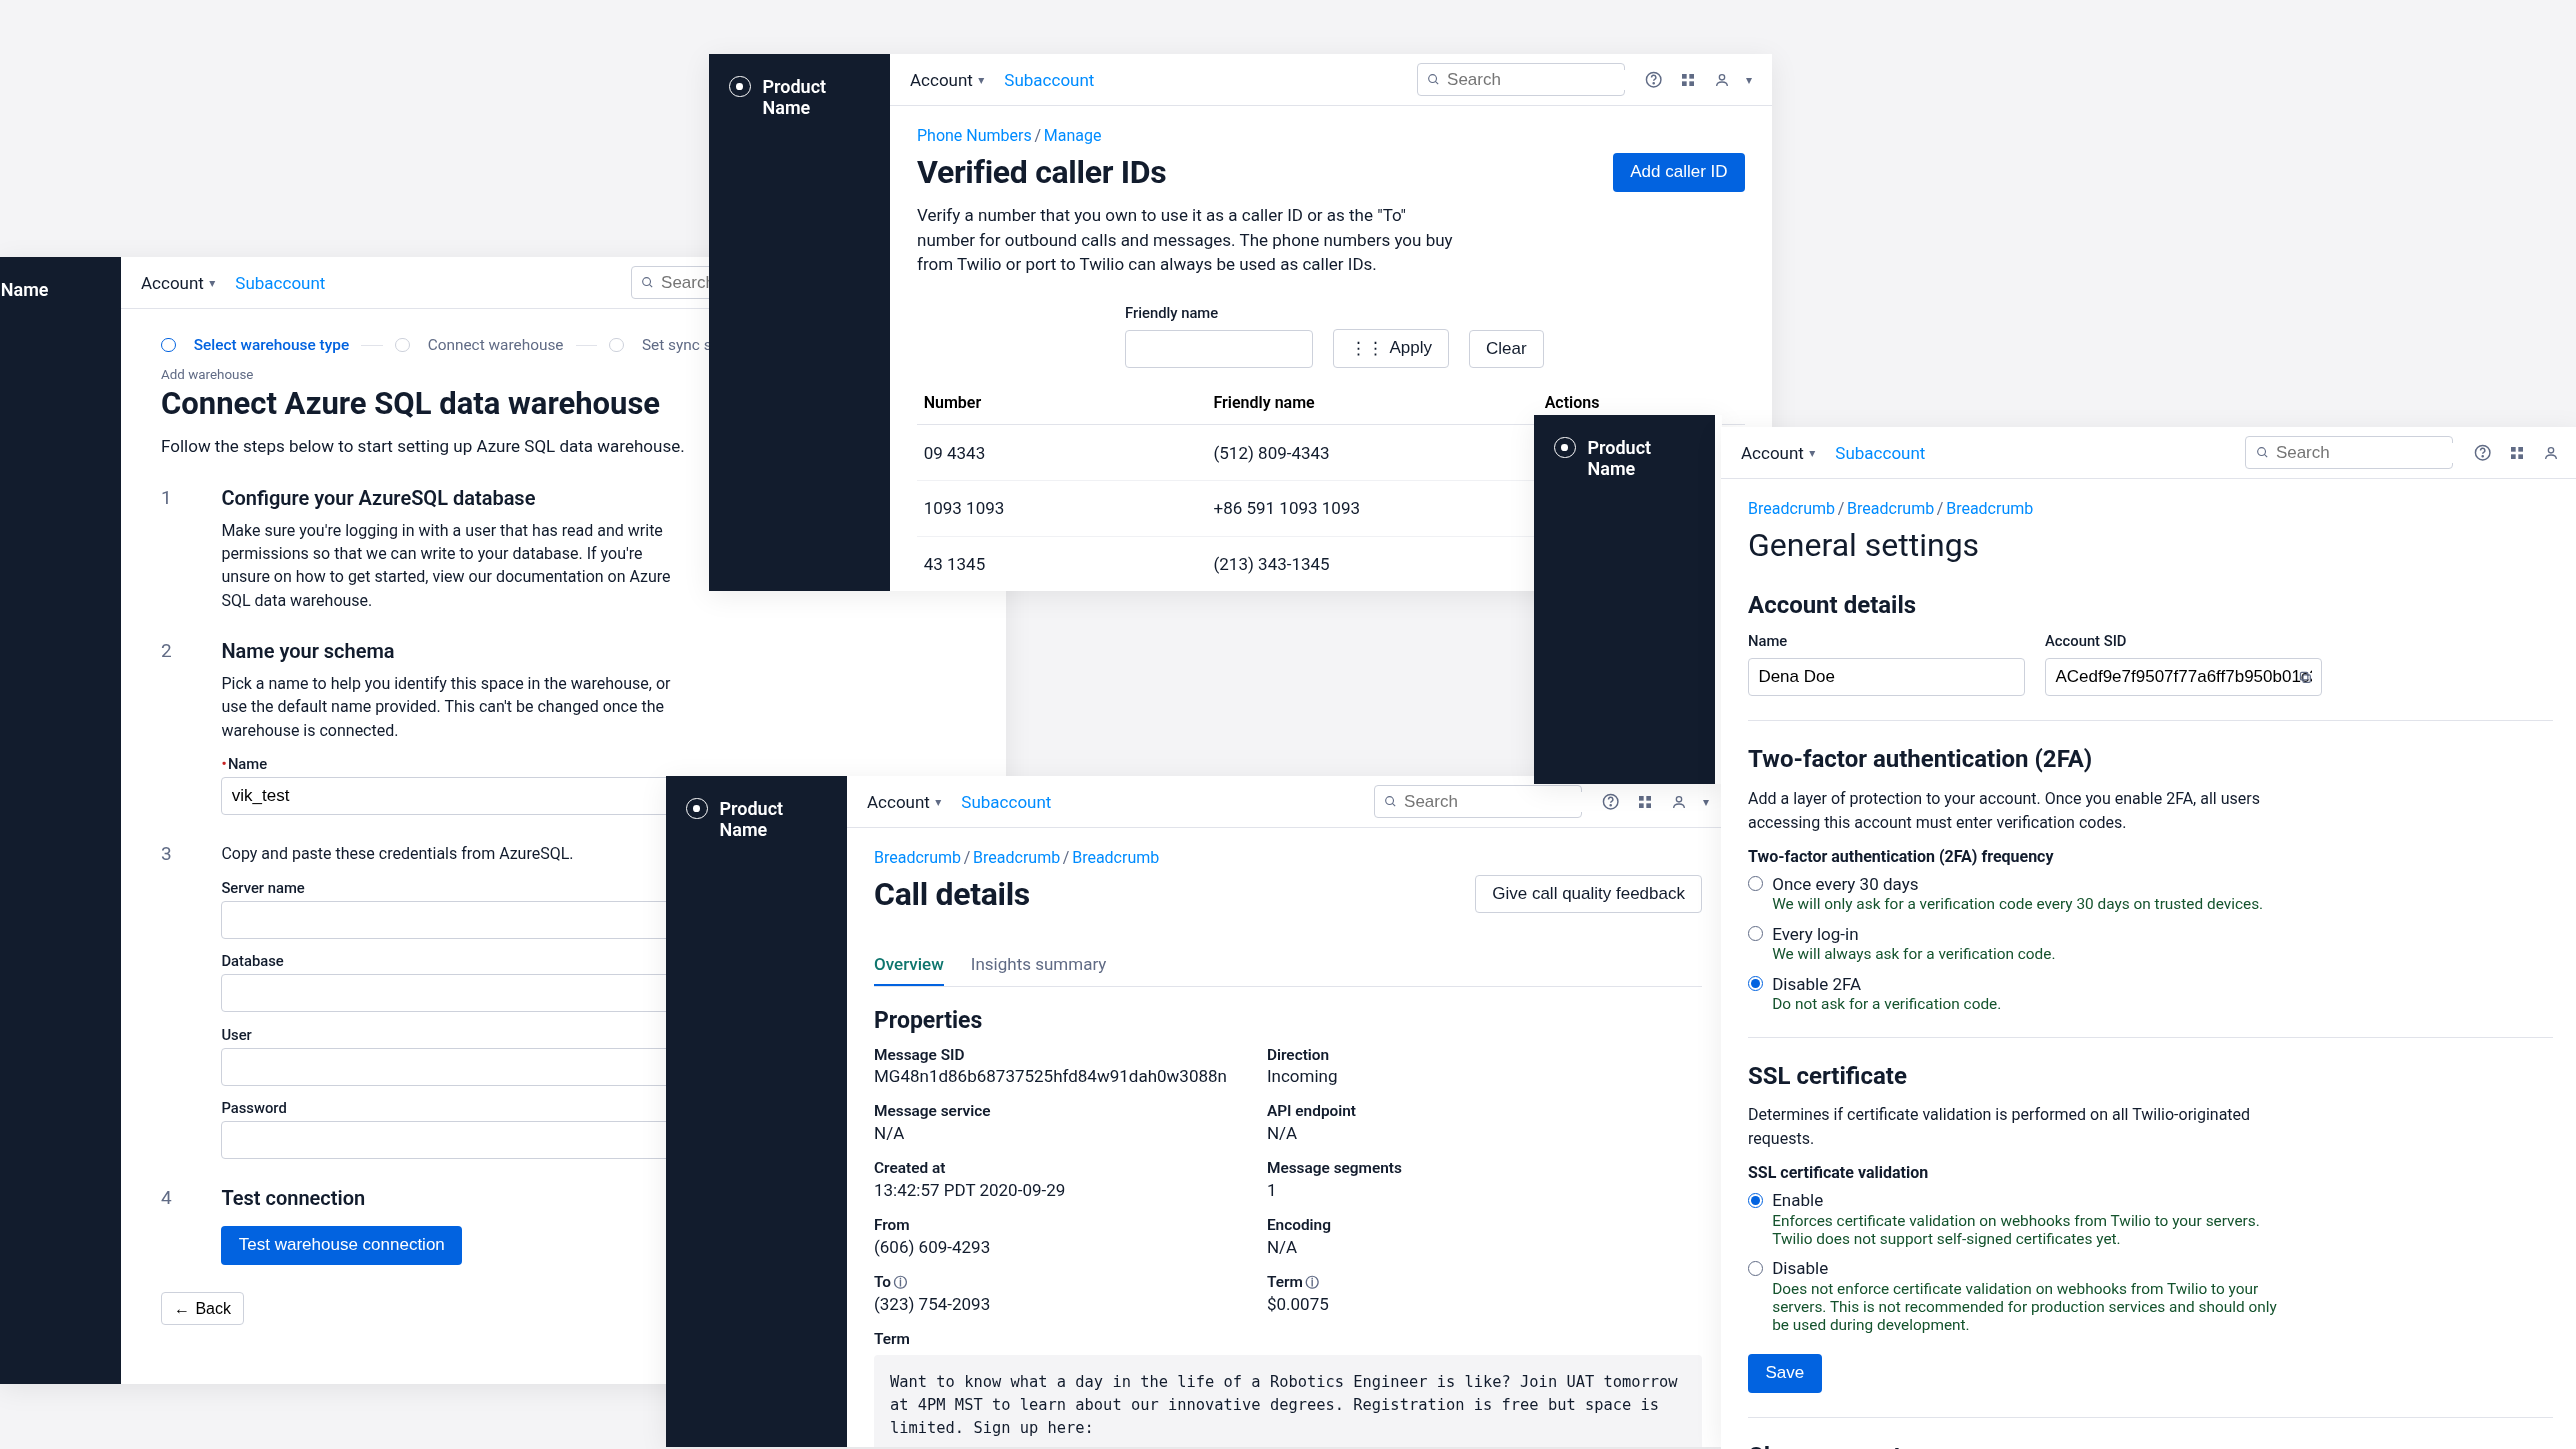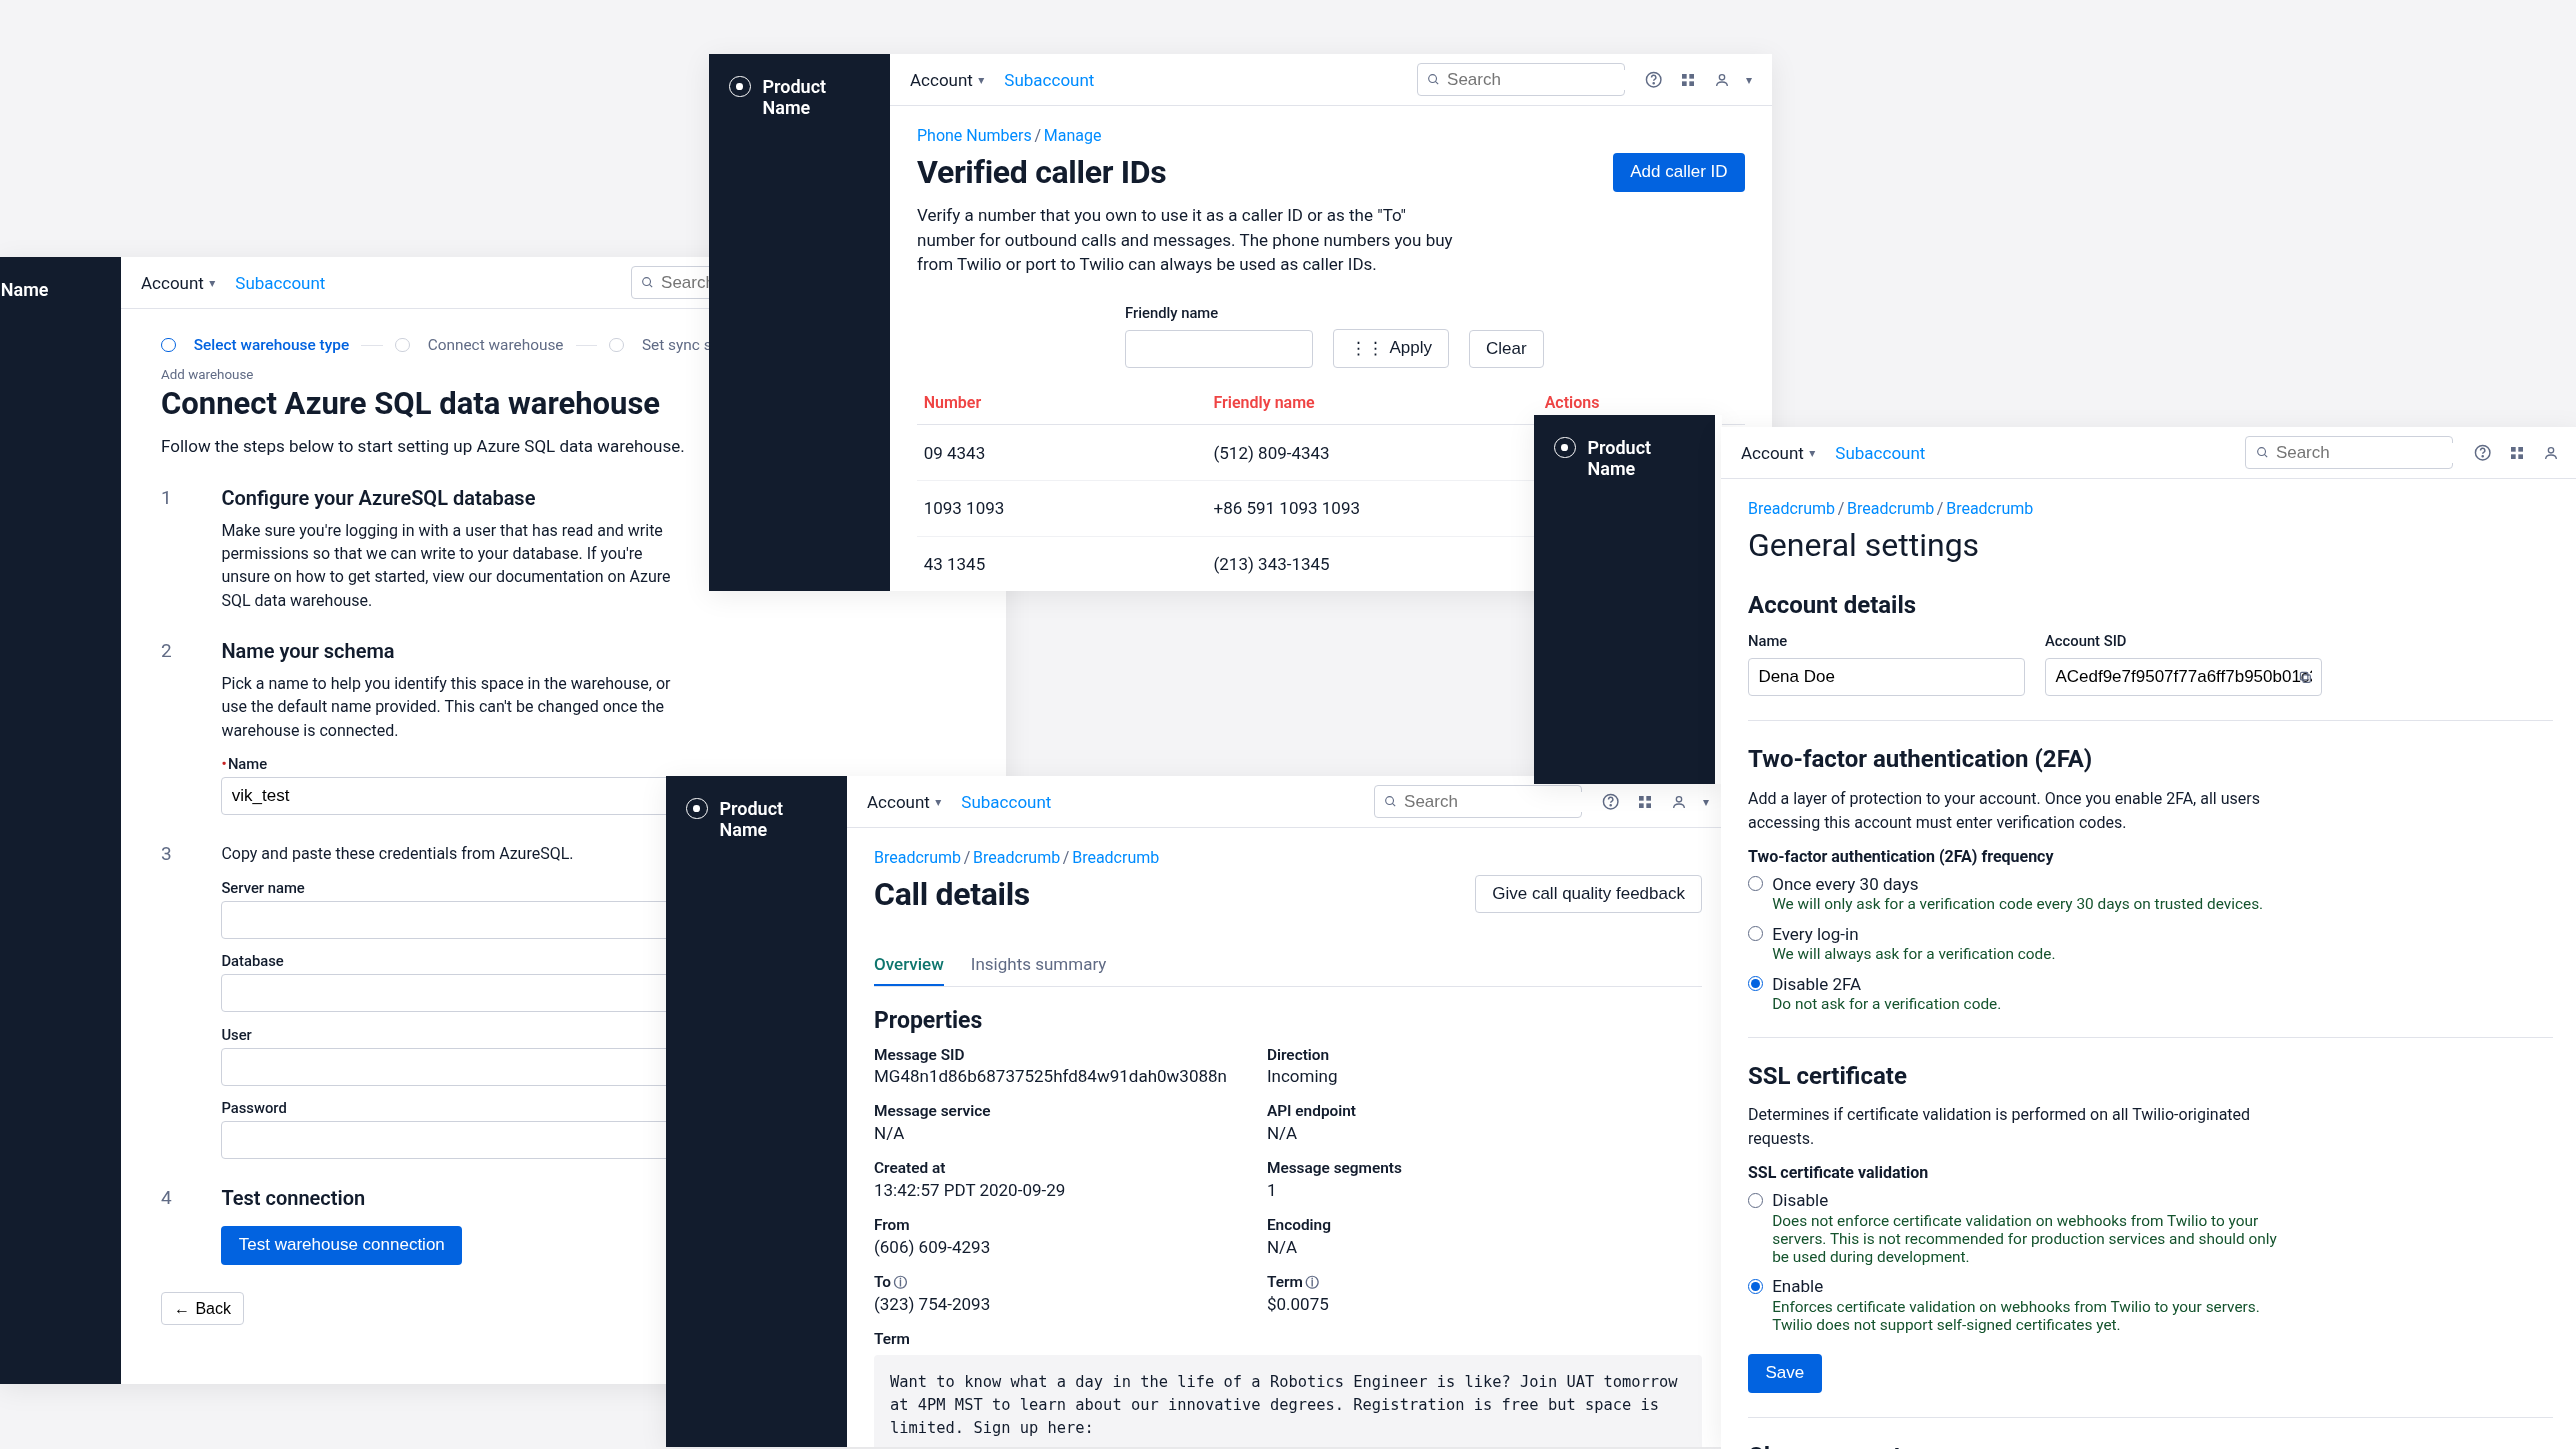--- a/index.html
+++ b/index.html
@@ -98,21 +98,21 @@
 .text-input.wide { width: 277px; }
 .back-btn {
   display: inline-flex; align-items: center; gap: 5.4px; border: 0.7px solid #cdd1db;
   border-radius: 4px; padding: 6.7px 12px; font-size: 16px; background: #fff; cursor: pointer;
 }
 
 
 .filter-row { display: flex; align-items: flex-end; gap: 20px; margin: 27px 0 13.4px; }
 .filter-col { display: flex; flex-direction: column; gap: 4px; }
 .table { width: 100%; border-collapse: collapse; }
-.table th { text-align: left; font-size: 16px; font-weight: 600; padding: 12px 6.7px; border-bottom: 0.7px solid #e1e3ea; color: #ef4444; }
+.table th { text-align: left; font-size: 16px; font-weight: 600; padding: 12px 6.7px; border-bottom: 0.7px solid #e1e3ea; color: #000000; }
 .table td { font-size: 17px; padding: 17.4px 6.7px; border-bottom: 0.7px solid #f0f1f4; }
 .delete-link { color: #c72323; }
 
 
 .tabs { display: flex; gap: 27px; border-bottom: 0.7px solid #e1e3ea; margin: 20px 0; }
 .tab { padding: 9.4px 0; font-size: 17px; color: #606b85; cursor: pointer; }
 .tab.active { color: #0f766e; border-bottom: 2px solid #0263e0; font-weight: 500; }
 h2.section-title { font-size: 23px; font-weight: 700; margin: 16px 0 12px; }
 .prop-grid { display: grid; grid-template-columns: 1fr 1fr; gap: 16px 40px; max-width: 604px; }
 .prop { }
@@ -577,33 +577,33 @@
               <div class="rdesc">Do not ask for a verification code.</div>
             </div>
           </div>
       </div>
       <hr class="divider">
       <h2 class="settings-h2">SSL certificate</h2>
       <p class="settings-desc">Determines if certificate validation is performed on all Twilio-originated requests.</p>
       <div class="settings-h3">SSL certificate validation</div>
       <div class="radio-group">
         <div class="radio-item">
+            <span class="radio checked"></span>
+            <div>
+              <div class="rlabel">Enable</div>
+              <div class="rdesc">Enforces certificate validation on webhooks from Twilio to your servers. Twilio does not support self-signed certificates yet.</div>
+            </div>
+          </div>
+        <div class="radio-item">
             <span class="radio"></span>
             <div>
               <div class="rlabel">Disable</div>
               <div class="rdesc">Does not enforce certificate validation on webhooks from Twilio to your servers. This is not recommended for production services and should only be used during development.</div>
             </div>
           </div>
-        <div class="radio-item">
-            <span class="radio checked"></span>
-            <div>
-              <div class="rlabel">Enable</div>
-              <div class="rdesc">Enforces certificate validation on webhooks from Twilio to your servers. Twilio does not support self-signed certificates yet.</div>
-            </div>
-          </div>
       </div>
       <button class="btn-primary" style="margin-top:13.4px">Save</button>
       <hr class="divider">
       <h2 class="settings-h2">Close account</h2>
       
       
     </div>
   </div>
 </div>
 

